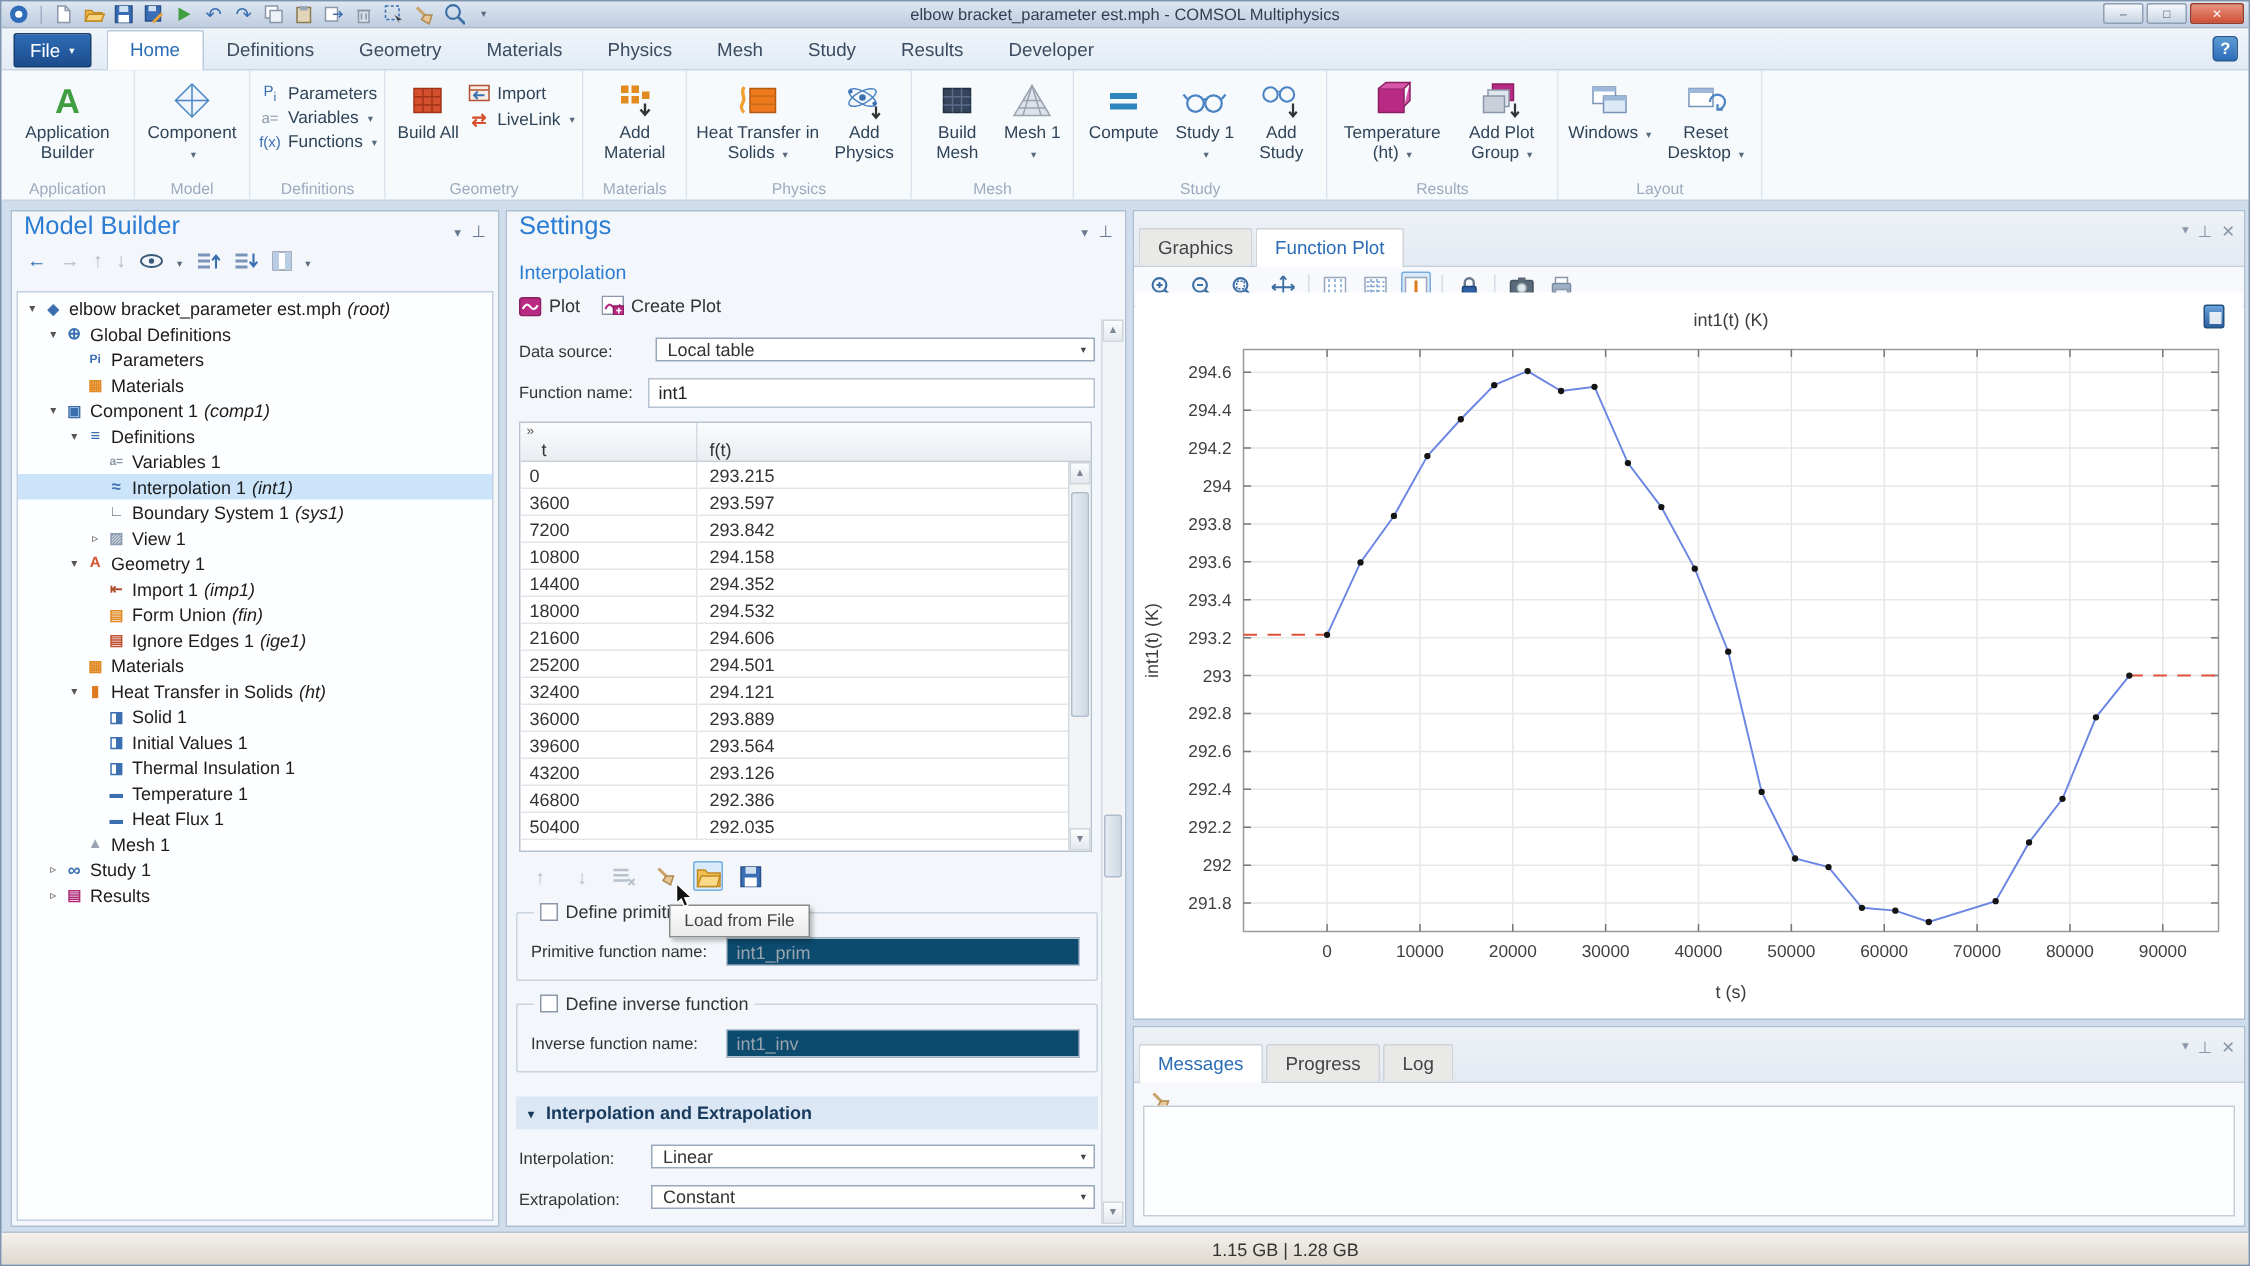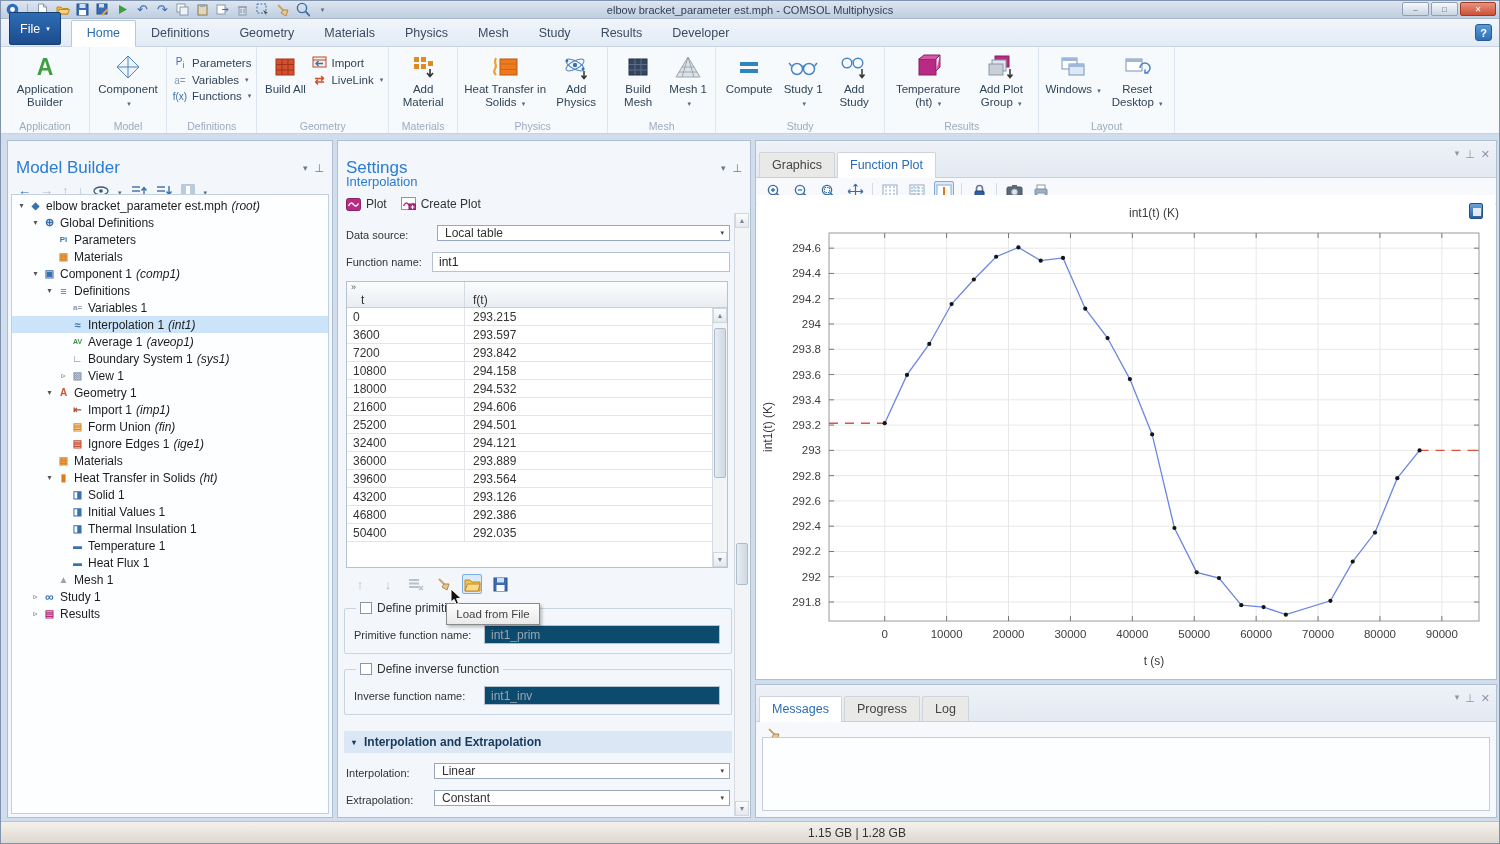--- a/index.html
+++ b/index.html
@@ -9,21 +9,21 @@
 #titlebar{position:absolute;left:0;top:0;right:0;height:18px;background:linear-gradient(#dde6f1,#bfcddf);border-bottom:1px solid #a8b8cc;display:flex;align-items:center;padding:0 4px}
 .qat{display:flex;gap:5px;align-items:center;height:18px}
 .qicon{width:15px;height:15px;display:inline-flex;align-items:center;justify-content:center;line-height:1}
 .qsep{width:1px;height:12px;background:#9fb0c4;margin:0 2px}
 #title-text{position:absolute;left:50%;transform:translateX(-50%);font-size:11px;color:#2f3f52;white-space:nowrap}
 #winbtns{position:absolute;right:3px;top:1px;display:flex;gap:2px}
 .winbtn{width:27px;height:14px;border:1px solid #8fa0b5;border-radius:2px;background:linear-gradient(#f6f9fc,#c9d4e2);display:flex;align-items:center;justify-content:center;font-size:8px;color:#4a5a6e}
 .winbtn.close{background:linear-gradient(#e8937f,#cf5036);color:#fff;width:36px;border-color:#9c3a24}
 
 #tabrow{position:absolute;top:18px;left:0;right:0;height:28px;background:linear-gradient(#f0f5fa,#e2ebf5);display:flex;align-items:flex-end;padding-left:8px;border-bottom:1px solid #c8d4e3}
-#filebtn{height:33px;margin:0 10px 1px 0;padding:3px 10px;background:linear-gradient(#2e6cb4,#1c4c8e);color:#fff;border:1px solid #16406f;border-radius:2px;font-size:12.5px;display:flex;align-items:center;gap:4px}
+#filebtn{height:23px;margin:0 10px 1px 0;padding:3px 10px;background:linear-gradient(#2e6cb4,#1c4c8e);color:#fff;border:1px solid #16406f;border-radius:2px;font-size:12.5px;display:flex;align-items:center;gap:4px}
 .tab{padding:5px 15px 6px;font-size:12.5px;color:#3c4c60;white-space:nowrap}
 .tab.active{background:#fff;border:1px solid #b9c9dc;border-bottom:1px solid #fff;color:#2b6cb5;border-radius:2px 2px 0 0;margin-bottom:-1px}
 #helpbtn{position:absolute;right:7px;bottom:5px;width:17px;height:17px;background:linear-gradient(#5a9bd5,#2f6db8);color:#fff;border:1px solid #265a94;border-radius:3px;font-size:11px;font-weight:bold;display:flex;align-items:center;justify-content:center}
 
 #ribbon{position:absolute;top:46px;left:0;right:0;height:87px;background:#f7fafc;border-bottom:1px solid #c6d3e2;display:flex}
 .rgroup{position:relative;height:100%;border-right:1px solid #dde5ee;display:flex;flex-direction:column;padding:2px 5px 14px}
 .ritems{flex:1;display:flex;align-items:flex-start;gap:3px}
 .rglabel{position:absolute;bottom:1px;left:0;right:0;text-align:center;font-size:10.5px;color:#9cabbd;white-space:nowrap}
 .rbig{display:flex;flex-direction:column;align-items:center;padding-top:2px}
 .rbig .ricon{height:32px;display:flex;align-items:center;justify-content:center}
@@ -31,21 +31,21 @@
 .rcol{display:flex;flex-direction:column;gap:4px;padding-top:7px}
 .rsmall{display:flex;align-items:center;gap:4px;font-size:11.5px;color:#2f4459;white-space:nowrap}
 .rsmall .sicon{width:16px;display:inline-flex;justify-content:center}
 .rcaret{font-size:7px;color:#5a6a7e;margin-left:2px}
 
 .panel{position:absolute;background:#f3f6fa;border:1px solid #aebfd2}
 #mb{left:6px;top:139px;width:326px;height:678px}
 #settings{left:336px;top:139px;width:414px;height:678px}
 #graphics{left:754px;top:139px;width:742px;height:540px;background:#fff}
 #messages{left:754px;top:683px;width:742px;height:134px;background:#f6f8fb}
-.phead{display:flex;align-items:center;padding:17px 8px 0}
+.phead{display:flex;align-items:flex-end;padding:0 8px 0}
 .ptitle{font-size:17px;color:#2b7cd3;flex:1;font-weight:400}
 .phicons{color:#6a7a8e;font-size:9px;display:flex;gap:7px;align-items:center}
 
 #mbtoolbar{display:flex;gap:9px;padding:5px 10px 4px;align-items:center;font-size:13px}
 #tree{position:absolute;left:3px;right:3px;top:53px;bottom:3px;background:#fdfeff;border:1px solid #c3d0e0;overflow:hidden;padding-top:2px}
 .trow{display:flex;align-items:center;height:17px;font-size:12px;color:#1c1c1c;white-space:nowrap}
 .trow.sel{background:#cbe4fa}
 .texp{width:11px;text-align:center;font-size:8px;color:#555;flex:none}
 .ticon{width:17px;text-align:center;font-size:10px;margin-right:2px;flex:none;font-weight:bold}
 .ttag{font-style:italic;margin-left:4px}
@@ -547,26 +547,20 @@
           <span>Variables 1</span>
         </div>
         <div class="trow sel" style="padding-left: 46px;">
           <span class="texp"></span>
           <span class="ticon" style="color: rgb(58, 111, 176); font-size: 11px;">≈</span>
           <span>Interpolation 1</span>
           <span class="ttag">(int1)</span>
         </div>
         <div class="trow" style="padding-left: 46px;">
           <span class="texp"></span>
-          <span class="ticon" style="color: rgb(63, 143, 63); font-size: 7px;">AV</span>
-          <span>Average 1</span>
-          <span class="ttag">(aveop1)</span>
-        </div>
-        <div class="trow" style="padding-left: 46px;">
-          <span class="texp"></span>
           <span class="ticon" style="color: rgb(106, 122, 138); font-size: 10px;">∟</span>
           <span>Boundary System 1</span>
           <span class="ttag">(sys1)</span>
         </div>
         <div class="trow" style="padding-left: 46px;">
           <span class="texp">▹</span>
           <span class="ticon" style="color: rgb(138, 154, 176); font-size: 10px;">▨</span>
           <span>View 1</span>
         </div>
         <div class="trow" style="padding-left: 32px;">
@@ -701,20 +695,24 @@
             <div class="c1">3600</div>
             <div class="c2">293.597</div>
           </div>
           <div class="strow">
             <div class="c1">7200</div>
             <div class="c2">293.842</div>
           </div>
           <div class="strow">
             <div class="c1">10800</div>
             <div class="c2">294.158</div>
+          </div>
+          <div class="strow">
+            <div class="c1">14400</div>
+            <div class="c2">294.352</div>
           </div>
           <div class="strow">
             <div class="c1">18000</div>
             <div class="c2">294.532</div>
           </div>
           <div class="strow">
             <div class="c1">21600</div>
             <div class="c2">294.606</div>
           </div>
           <div class="strow">

